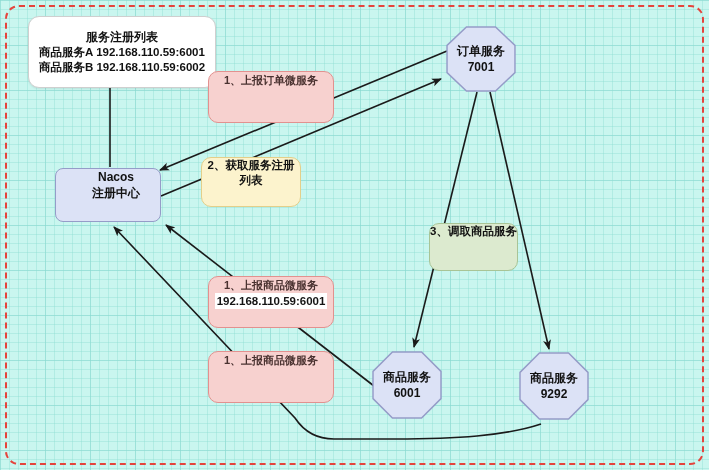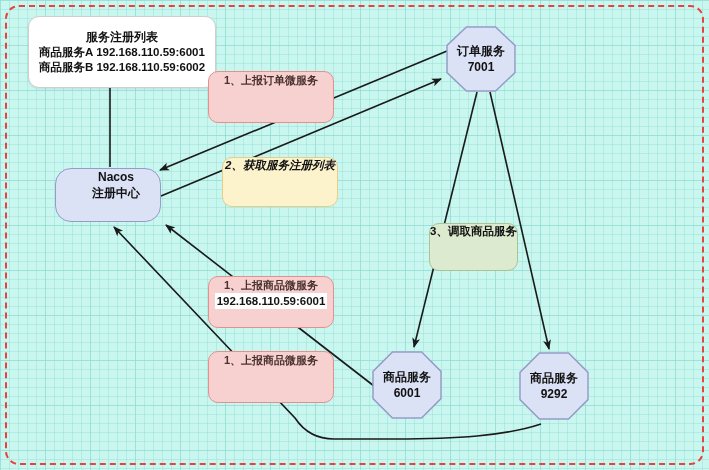--- a/index.html
+++ b/index.html
@@ -28,35 +28,35 @@
     box-shadow:0 1px 2px rgba(0,0,0,.08);
   }
   .registry .title{font-size:12px;}
   .rounded{
     border-radius:10px;display:flex;flex-direction:column;
     align-items:center;text-align:center;
     font-weight:bold;color:#111;
   }
   .nacos{
     left:55px;top:168px;width:106px;height:54px;
-    background:#dce2f6;border:1.5px solid #959cc8;border-radius:16px;
+    background:#dce2f6;border:1.5px solid #959cc8;border-radius:8px;
     font-size:12px;line-height:16px;padding-left:16px;
   }
   .label-pink{
     background:#f7d1cf;border:1.5px solid #e2918f;
     width:126px;height:52px;font-size:11px;line-height:16px;
   }
   .label-pink .l1{color:#4a3230;}
   .label-pink .l2{background:#ffffff;color:#141414;padding:0 2px;font-size:11.5px;}
   .pink1{left:208px;top:71px;}
   .pink2{left:208px;top:276px;}
   .pink3{left:208px;top:351px;}
   .label-yellow{
-    left:222px;top:157px;width:116px;height:50px;
-    background:#fcf3cd;border:1.5px solid #e3cf8a;font-size:11.5px;font-style:italic;
+    left:201px;top:157px;width:100px;height:50px;
+    background:#fcf3cd;border:1.5px solid #e3cf8a;font-size:11.5px;
   }
   .label-green{
     left:429px;top:223px;width:89px;height:48px;
     background:#dceacf;border:1.5px solid #a8c496;font-size:11.5px;
   }
   .octagon{position:absolute;}
   .octagon svg{position:absolute;left:0;top:0;}
   .octagon .txt{
     position:absolute;inset:0;display:flex;flex-direction:column;
     justify-content:center;align-items:center;font-size:12px;font-weight:bold;

